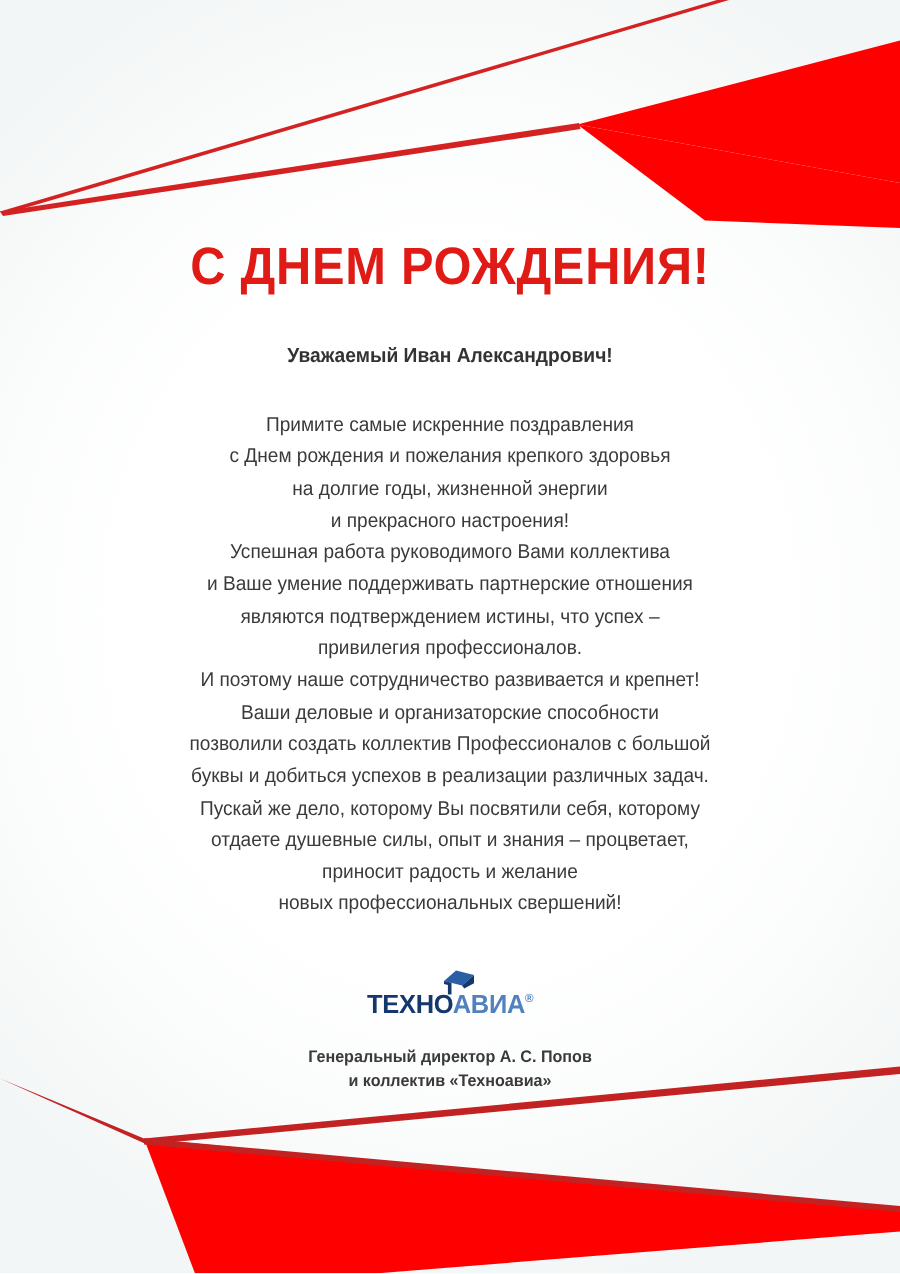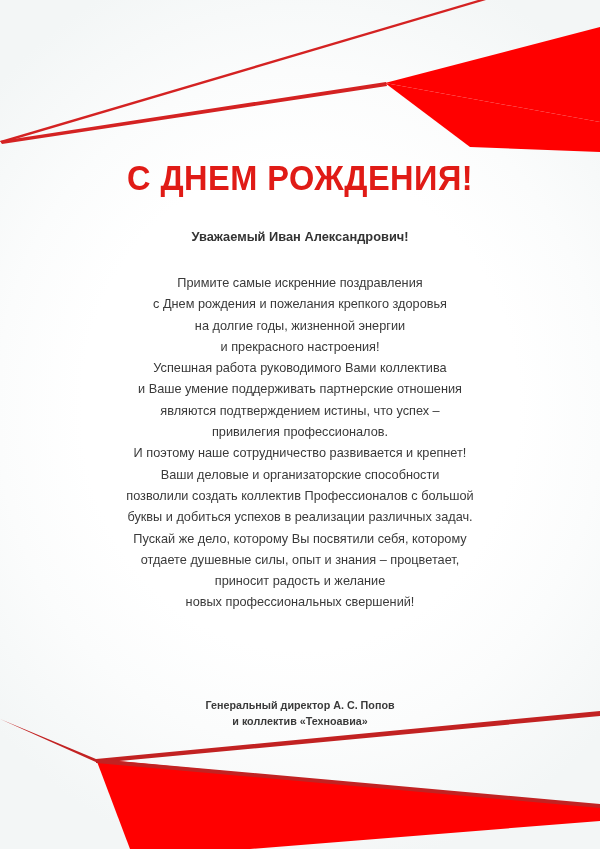--- a/index.html
+++ b/index.html
@@ -161,19 +161,29 @@
     <span class="ln">И поэтому наше сотрудничество развивается и крепнет!</span>
     <span class="ln">Ваши деловые и организаторские способности</span>
     <span class="ln">позволили создать коллектив Профессионалов с большой</span>
     <span class="ln">буквы и добиться успехов в реализации различных задач.</span>
     <span class="ln">Пускай же дело, которому Вы посвятили себя, которому</span>
     <span class="ln">отдаете душевные силы, опыт и знания – процветает,</span>
     <span class="ln">приносит радость и желание</span>
     <span class="ln">новых профессиональных свершений!</span>
   </div>
 
+  <div id="logo-block">
+    <span id="logo-wrap">
+      <svg id="logo-mark" viewBox="0 0 22 18">
+        <polygon points="9,1 21,4 13,11 1,8" fill="#2a5fa5"></polygon>
+        <polygon points="1,8 6,9.2 6,17 3.6,17 3.6,10.6 1,10" fill="#14386e"></polygon>
+        <polygon points="13,11 21,4 21,9.5 14.5,13" fill="#14386e"></polygon>
+      </svg>
+      <span id="logo-text"><span class="t1">ТЕХНО</span><span class="t2">АВИА</span><span class="reg">®</span></span>
+    </span>
+  </div>
 
   <div id="signature">
     <span class="ln">Генеральный директор   А. С. Попов</span>
     <span class="ln">и коллектив «Техноавиа»</span>
   </div>
 
 </div>
 
 </body></html>

